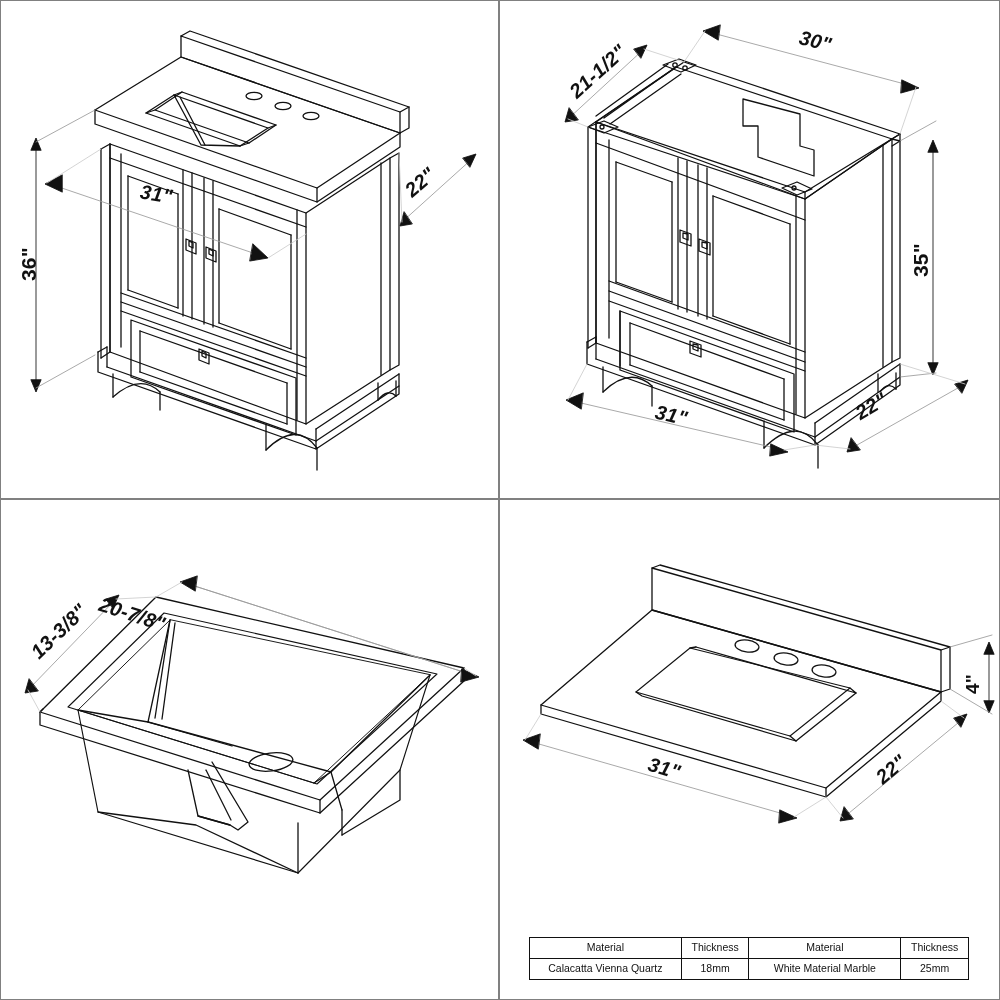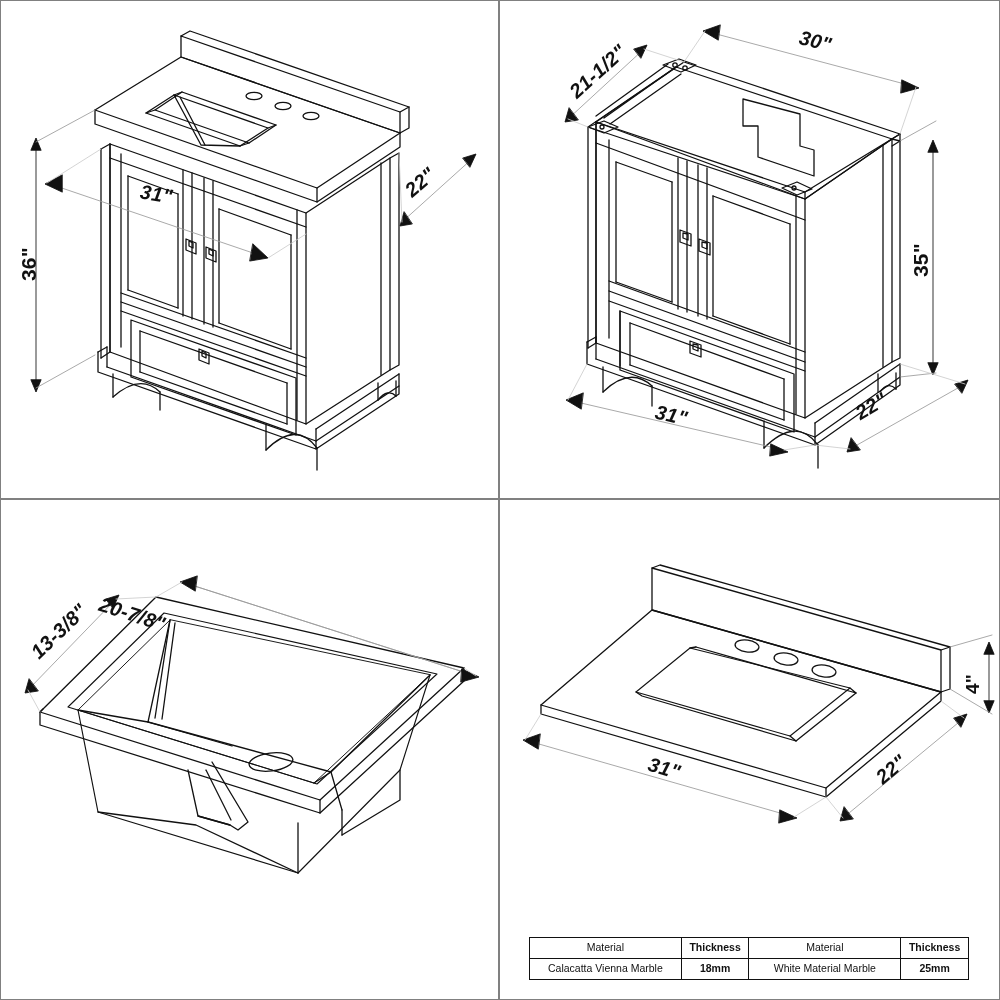--- a/index.html
+++ b/index.html
@@ -20,21 +20,21 @@
           font-weight:700;font-style:italic;color:#111;white-space:nowrap;
           transform-origin:50% 50%;letter-spacing:.3px;}
   .dimlbl.up{font-style:normal;}
   
   #material-table{position:absolute;left:529px;top:937px;width:440px;
                   border-collapse:collapse;background:#fff;border-radius:20px;}
   #material-table td,#material-table th{border:1px solid #111;text-align:center;
         font-family:"Liberation Sans","DejaVu Sans",sans-serif;font-weight:400;
         font-size:10.5px;color:#111;padding:3px 2px;line-height:1.25;height:14px;}
   #material-table .c-mat{width:145px;}
-  #material-table .c-thk{width:62px;font-weight:bold;}
+  #material-table .c-thk{width:62px;}
 </style>
 </head>
 <body>
 
 <div id="sheet">
 
   <div class="quad" id="quad-tl">
     <svg viewBox="0 0 498 498" xmlns="http://www.w3.org/2000/svg" fill="none" stroke="#111" stroke-width="1.3" stroke-linejoin="round" stroke-linecap="round">
       <g>
 
@@ -422,21 +422,21 @@
     <thead>
       <tr>
         <th class="c-mat">Material</th>
         <th class="c-thk">Thickness</th>
         <th class="c-mat">Material</th>
         <th class="c-thk">Thickness</th>
       </tr>
     </thead>
     <tbody>
       <tr>
-        <td class="c-mat">Calacatta Vienna Marble</td>
+        <td class="c-mat">Calacatta Vienna Quartz</td>
         <td class="c-thk">18mm</td>
         <td class="c-mat">White Material Marble</td>
         <td class="c-thk">25mm</td>
       </tr>
     </tbody>
   </table>
 
   <div class="divider-v"></div>
   <div class="divider-h"></div>
   <div class="frame-border"></div>

